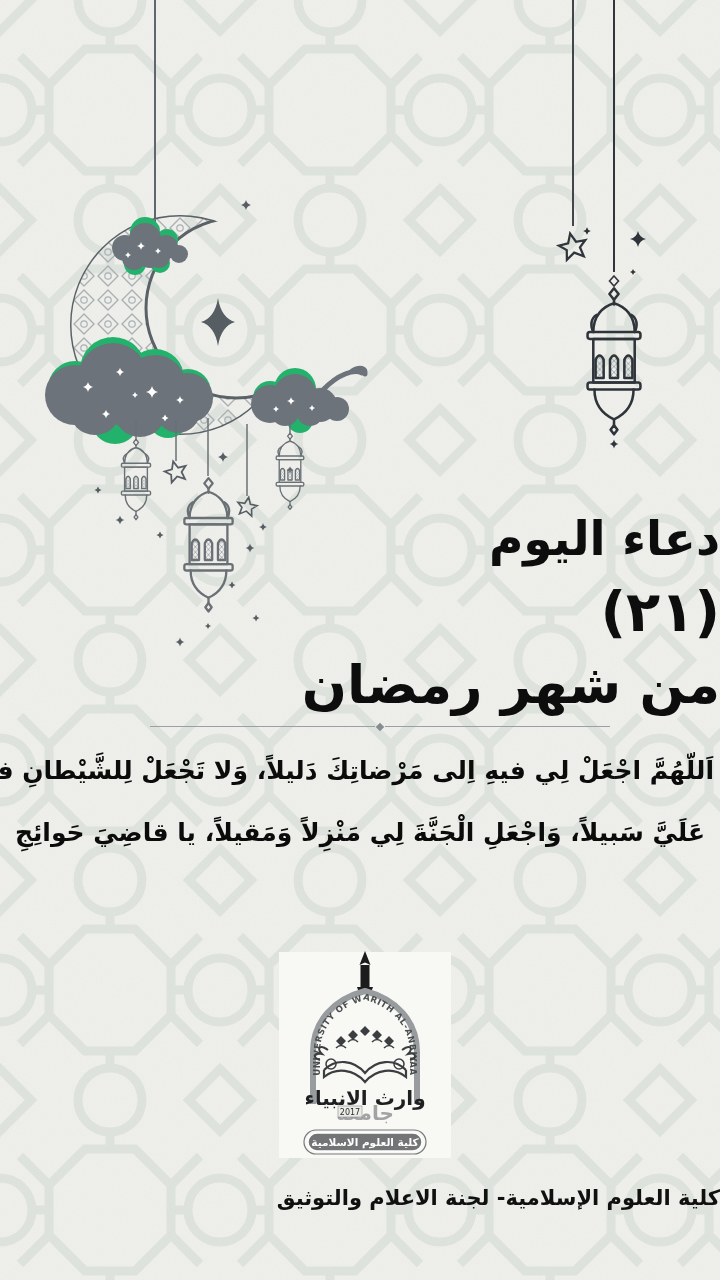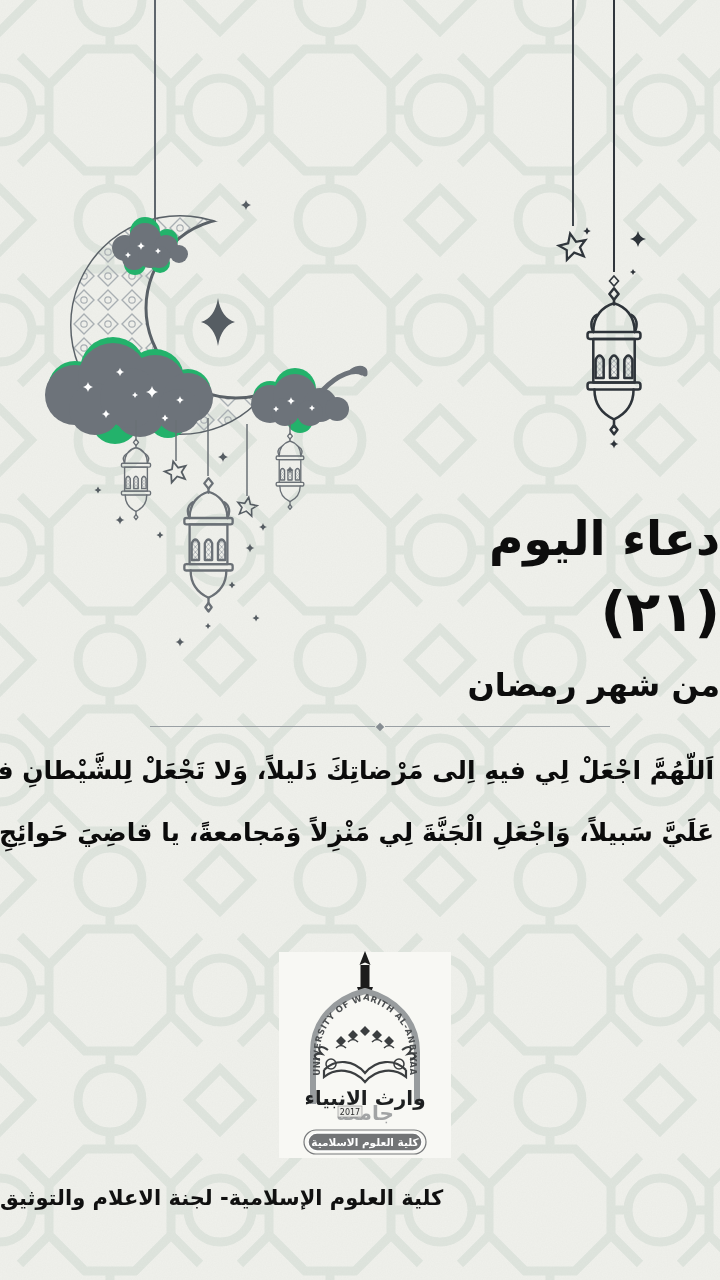--- a/index.html
+++ b/index.html
@@ -10,41 +10,41 @@
   }
   .stage{position:absolute;inset:0;}
   .abs{position:absolute;}
   
   .title-block{
     position:absolute;top:502px;left:72px;right:0;
     text-align:right;direction:rtl;color:#0d0d0d;font-weight:bold;
   }
   .title-line1{font-size:47px;line-height:74px;}
   .title-line2{font-size:56px;line-height:72px;letter-spacing:2px;}
-  .title-line3{font-size:32px;line-height:74px;}
+  .title-line3{font-size:53px;line-height:74px;}
   
   .divider{
     position:absolute;top:722px;left:150px;right:110px;height:9px;
     display:flex;align-items:center;
   }
   .divider .seg{flex:1;height:1px;background:#9aa0a4;}
   .divider .gem{
     width:6px;height:6px;background:#868d92;transform:rotate(45deg);
     margin:0 2px;flex:0 0 auto;
   }
   
   .dua-block{
     position:absolute;top:740px;left:6px;right:6px;
     direction:rtl;text-align:center;color:#0b0b0b;font-weight:bold;
   }
   .dua-line{font-size:25px;line-height:62px;white-space:nowrap;}
   
   .footer{
     position:absolute;top:1186px;left:0;right:0;
-    direction:rtl;text-align:left;
+    direction:rtl;text-align:right;
     font-size:21px;font-weight:bold;color:#101010;
   }
 </style>
 </head>
 <body>
 
 <div class="stage">
 
   <svg class="abs" style="left:0;top:0" width="720" height="1280" viewBox="0 0 720 1280">
     <defs>
@@ -252,21 +252,21 @@
   </div>
 
   <div class="divider">
     <span class="seg"></span>
     <span class="gem"></span>
     <span class="seg"></span>
   </div>
 
   <div class="dua-block">
     <div class="dua-line">اَللّهُمَّ اجْعَلْ لِي فيهِ اِلى مَرْضاتِكَ دَليلاً، وَلا تَجْعَلْ لِلشَّيْطانِ فيهِ</div>
-    <div class="dua-line">عَلَيَّ سَبيلاً، وَاجْعَلِ الْجَنَّةَ لِي مَنْزِلاً وَمَجامعةً، يا قاضِيَ حَوائِجِ</div>
+    <div class="dua-line">عَلَيَّ سَبيلاً، وَاجْعَلِ الْجَنَّةَ لِي مَنْزِلاً وَمَقيلاً، يا قاضِيَ حَوائِجِ</div>
   </div>
 
   <svg class="abs" style="left:278px;top:946px" width="174" height="218" viewBox="0 0 174 218">
     <rect x="1" y="6" width="172" height="206" fill="#f8f8f4"></rect>
     <g fill="#1c1c1c">
       <path d="M87,5 L92.5,19 L87,16.5 L81.5,19 Z"></path>
       <rect x="82.5" y="19" width="9" height="22"></rect>
       <path d="M79,41 h16 l-2.5,7 h-11 Z"></path>
     </g>
     <path d="M35,158 L35,106 C35,74 57,53 87,45 C117,53 139,74 139,106 L139,158" stroke="#989c9e" stroke-width="6" fill="none"></path>

